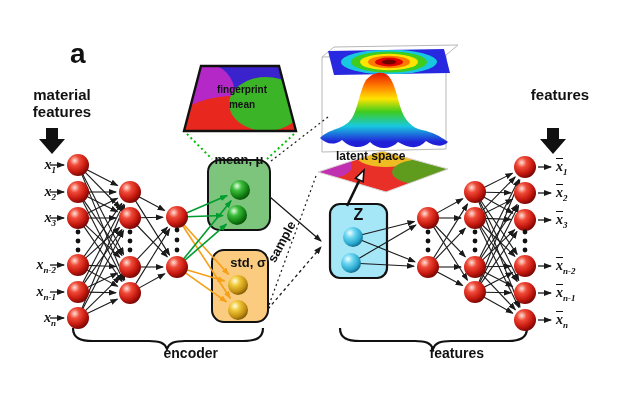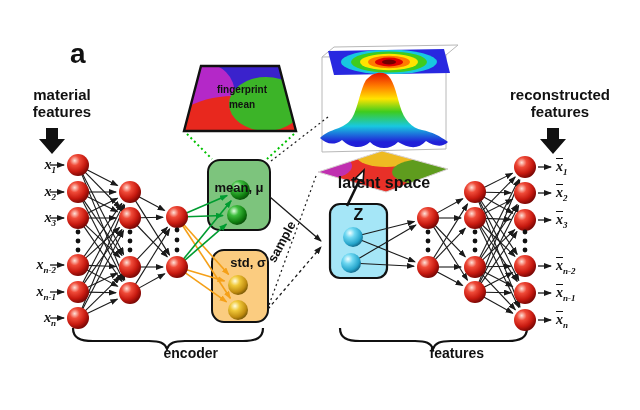--- a/index.html
+++ b/index.html
@@ -11,25 +11,25 @@
   .cap{font-size:15px;text-align:center;}
   .cap-material{left:12px;top:86px;width:100px;}
   .cap-recon{left:498px;top:86px;width:124px;}
   .node-lbl{position:absolute;font-family:"Liberation Serif",serif;font-style:italic;
             font-size:14px;font-weight:bold;height:18px;line-height:18px;}
   .node-lbl sub{font-size:9px;}
   .in-lbl{width:30px;text-align:right;}
   .out-lbl{width:44px;text-align:left;}
   .obar{text-decoration:overline;}
   .box-lbl{position:absolute;font-weight:bold;font-size:13px;text-align:center;}
-  .mean-lbl{left:208px;top:180px;width:62px;}
+  .mean-lbl{left:208px;top:152px;width:62px;}
   .std-lbl{left:212px;top:255px;width:72px;}
   .z-lbl{left:330px;top:206px;width:57px;font-size:16px;}
   .fp-lbl{left:194px;top:82px;width:96px;font-size:10px;font-weight:bold;text-align:center;line-height:15px;}
-  .lat-lbl{left:336px;top:174px;width:96px;font-size:16px;font-weight:bold;text-align:center;}
+  .lat-lbl{left:336px;top:150px;width:96px;font-size:12px;font-weight:bold;}
   .sample-lbl{left:256px;top:228px;width:60px;font-size:13px;font-weight:bold;
               transform:rotate(-62deg);transform-origin:50% 50%;}
   .brace-lbl{position:absolute;font-weight:bold;font-size:14px;text-align:right;width:100px;}
   .enc-lbl{left:118px;top:345px;}
   .dec-lbl{left:384px;top:345px;}
 </style>
 </head>
 <body>
 
 <div class="stage">
@@ -309,21 +309,20 @@
       </g>
   </svg>
 
   <div class="lbl panel-a">a</div>
 
   <div class="lbl cap cap-material">
     <div>material</div>
     <div>features</div>
   </div>
   <div class="lbl cap cap-recon">
-    <div>reconstructed</div>
     <div>features</div>
   </div>
 
   <div class="node-lbl in-lbl" style="left:26px;top:156px"><span>x</span><sub>1</sub></div>
   <div class="node-lbl in-lbl" style="left:26px;top:183px"><span>x</span><sub>2</sub></div>
   <div class="node-lbl in-lbl" style="left:26px;top:209px"><span>x</span><sub>3</sub></div>
   <div class="node-lbl in-lbl" style="left:26px;top:256px"><span>x</span><sub>n-2</sub></div>
   <div class="node-lbl in-lbl" style="left:26px;top:283px"><span>x</span><sub>n-1</sub></div>
   <div class="node-lbl in-lbl" style="left:26px;top:309px"><span>x</span><sub>n</sub></div>
 

